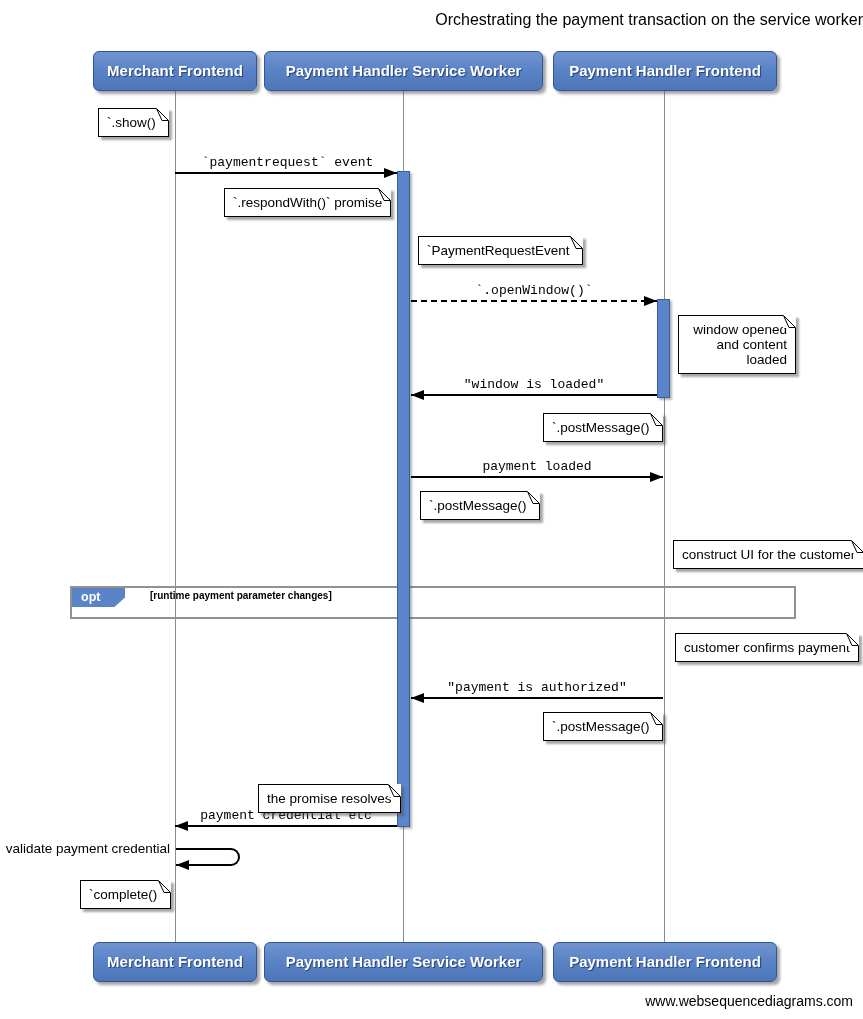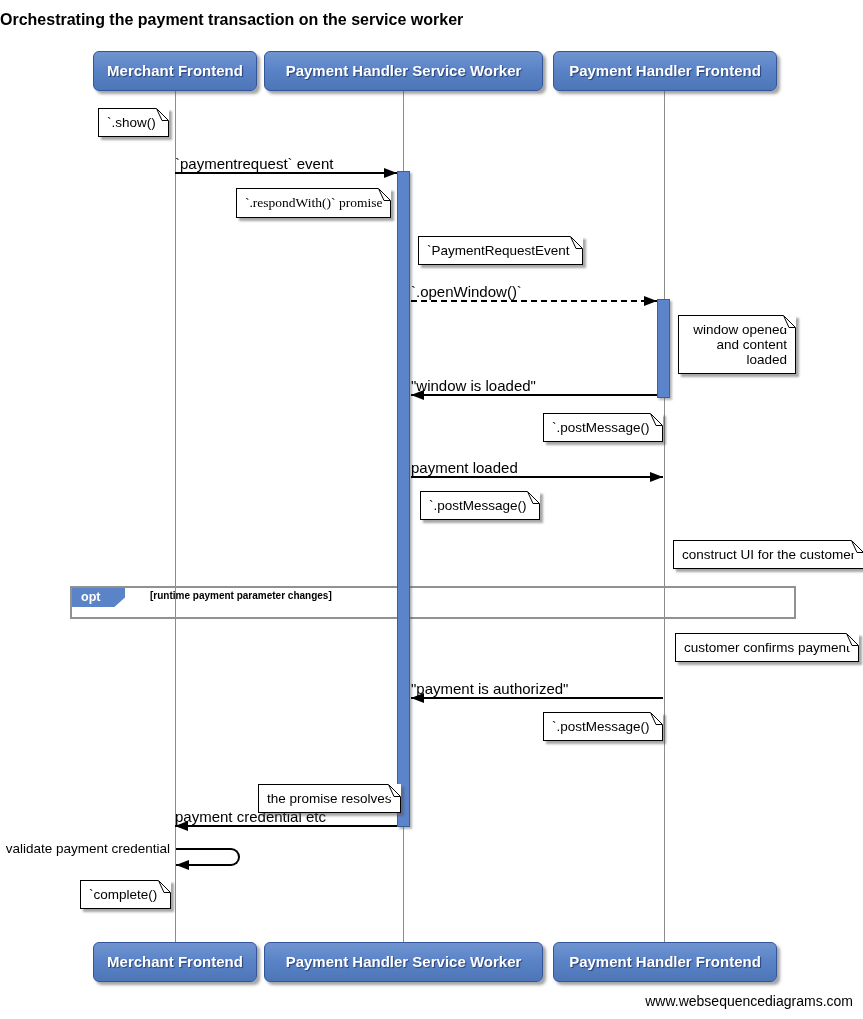--- a/index.html
+++ b/index.html
@@ -1,38 +1,38 @@
 <!DOCTYPE html>
 <html><head>
 <meta charset="utf-8">
 <style>
   * { margin:0; padding:0; box-sizing:border-box; }
   html,body { background:#fff; }
   #canvas {
     position:relative; width:863px; height:1019px; background:#ffffff;
     font-family:"Liberation Sans", sans-serif; color:#000; overflow:hidden;
   }
-  .title { position:absolute; top:11px; left:0; width:863px; text-align:left;
-    font-size:16px; font-weight:bold; }
+  .title { position:absolute; top:11px; left:0; width:863px; text-align:right;
+    font-size:16px; font-weight:normal; }
   .actor {
     position:absolute; height:40px; border:1px solid #31549b; border-radius:6px;
     background:linear-gradient(to bottom,#7094cf 0%,#5b84c8 45%,#4d76b8 100%);
     color:#fff; font-size:15px; font-weight:bold; text-align:center; line-height:38px;
     text-shadow:1px 1px 1px rgba(20,40,90,.75);
     box-shadow:3px 3px 3px rgba(90,90,90,.55); z-index:5;
   }
   .lifeline { position:absolute; width:0; border-left:1px solid #8c8c8c; top:91px; height:851px; z-index:1; }
   .activation {
     position:absolute; width:13px; background:#5b84cb; border:1px solid #3a5f9b;
     box-shadow:2px 2px 2px rgba(90,90,90,.45); z-index:6;
   }
   .msg { position:absolute; z-index:7; }
   .msg-line { position:absolute; height:0; border-top:2px solid #000; }
   .msg-line.dashed { border-top-style:dashed; }
-  .msg-label { position:absolute; font-size:15px; white-space:nowrap; text-align:left; }
+  .msg-label { position:absolute; font-size:13px; white-space:nowrap; text-align:center;font-family:Liberation Mono, monospace; }
   .head-right { position:absolute; width:0; height:0;
     border-left:13px solid #000; border-top:5px solid transparent; border-bottom:5px solid transparent; }
   .head-left { position:absolute; width:0; height:0;
     border-right:13px solid #000; border-top:5px solid transparent; border-bottom:5px solid transparent; }
   .note {
     position:absolute; background:#fff; border:1px solid #000; padding:6px 8px;
     font-size:13.5px; white-space:nowrap; box-shadow:3px 3px 2px rgba(80,80,80,.5); z-index:9;
   }
   .note .fold { position:absolute; top:-1px; right:-1px; }
   .note.wrap { white-space:normal;text-align:right; }
@@ -118,21 +118,21 @@
   <div class="head-left" style="left:176px; top:860px; z-index:8;"></div>
 
   <div class="note" style="left:98px; top:108px;">
     <span>`.show()`</span>
     <svg class="fold" width="13" height="13" viewBox="0 0 13 13">
         <rect width="13" height="13" fill="#ffffff"></rect>
         <path d="M0.5,0.5 L12.5,12.5 L6,12.5 Z" fill="#ffffff" stroke="#000000" stroke-width="1"></path>
       </svg>
   </div>
 
-  <div class="note" style="left:236px; top:188px;font-family:Liberation Serif, serif;">
+  <div class="note" style="left:224px; top:188px;">
     <span>`.respondWith()` promise</span>
     <svg class="fold" width="13" height="13" viewBox="0 0 13 13">
         <rect width="13" height="13" fill="#ffffff"></rect>
         <path d="M0.5,0.5 L12.5,12.5 L6,12.5 Z" fill="#ffffff" stroke="#000000" stroke-width="1"></path>
       </svg>
   </div>
 
   <div class="note" style="left:418px; top:236px;">
     <span>`PaymentRequestEvent`</span>
     <svg class="fold" width="13" height="13" viewBox="0 0 13 13">

